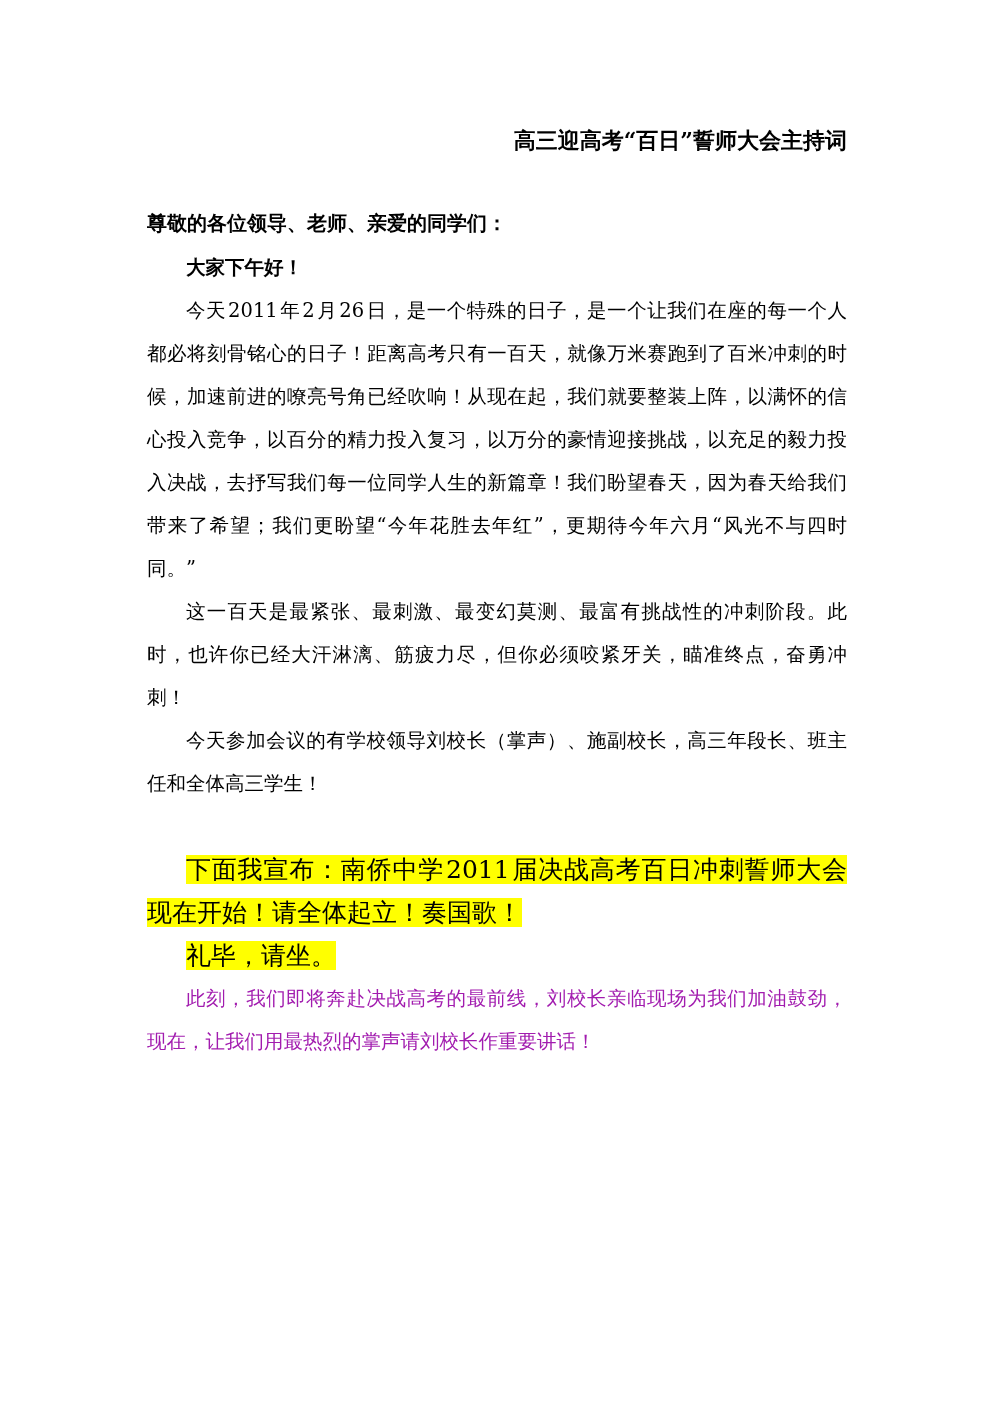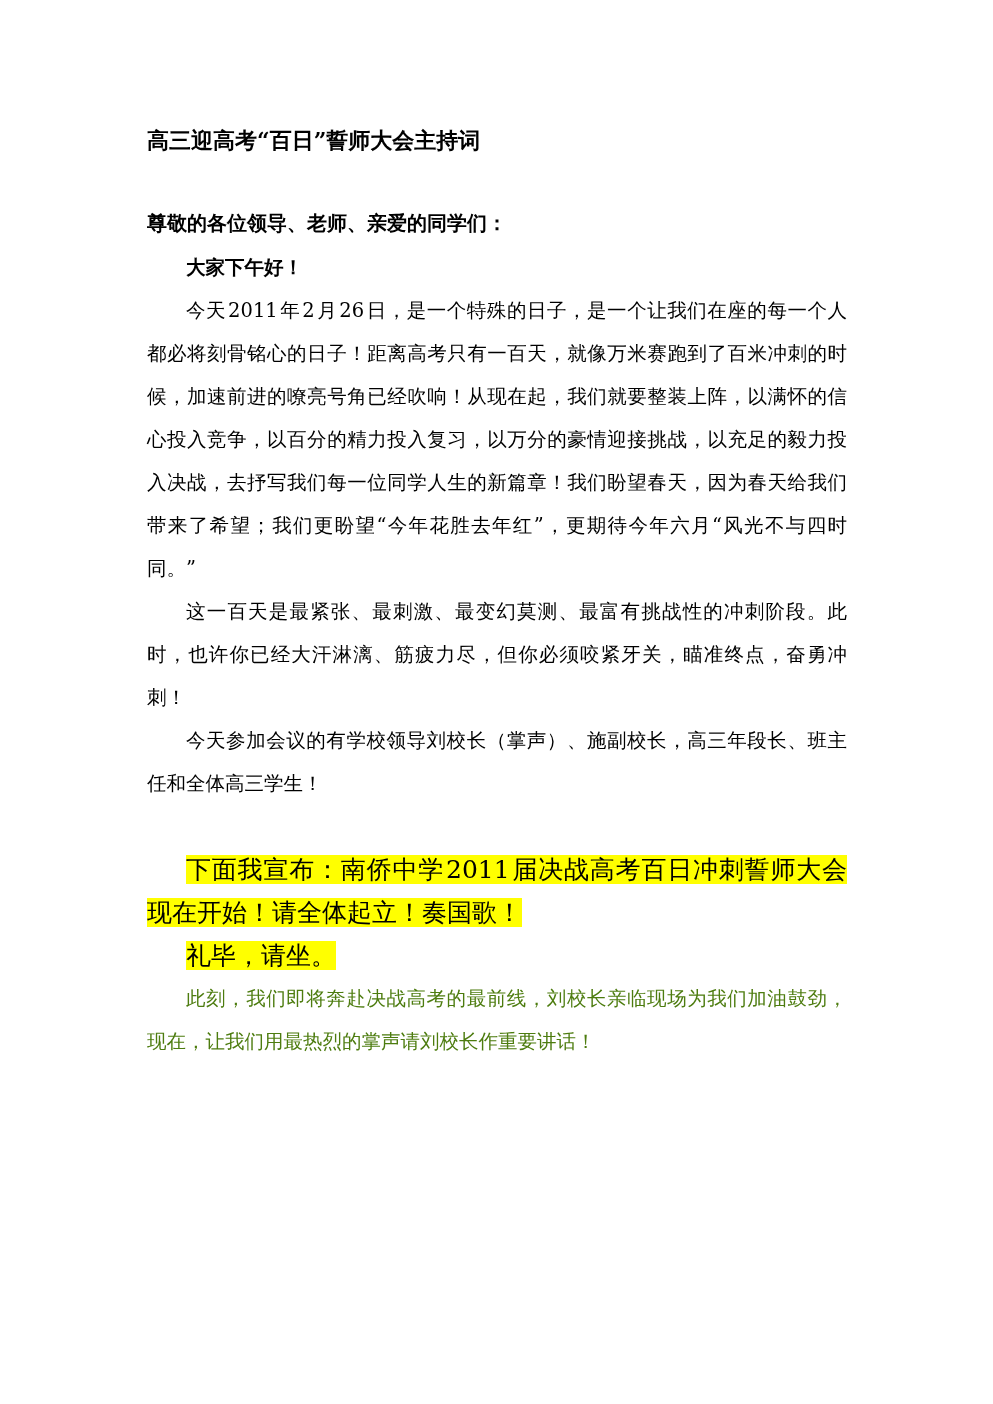--- a/index.html
+++ b/index.html
@@ -28,21 +28,21 @@
   .content {
     position: absolute;
     left: 147px;
     top: 0;
     width: 700px;
   }
 
   .doc-title {
     font-size: 22px;
     font-weight: bold;
-    text-align: left;
+    text-align: right;
     letter-spacing: 0px;
     margin: 0;
     padding-top: 124px;
     line-height: 1.5;
     font-family: "DejaVu Serif", "Liberation Serif", serif;
   }
 
   .salutation {
     font-size: 20px;
     font-weight: bold;
@@ -89,21 +89,21 @@
     height: 43px;
     line-height: 43px;
     font-size: 19.5px;
   }
 
   p.red-para {
     font-size: 19.5px;
     line-height: 43px;
     margin: 0;
     text-indent: 39px;
-    color: #4d7c0f;
+    color: #a21caf;
     text-align: justify;
     text-justify: inter-ideograph;
     word-break: break-all;
   }
 
   .hl-para {
     font-size: 25px;
     line-height: 43px;
     margin: 0;
     text-indent: 39px;

